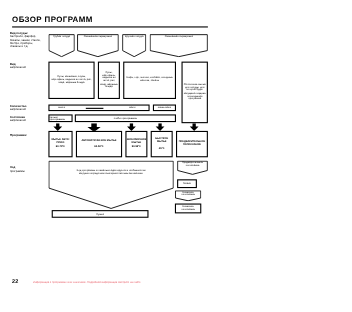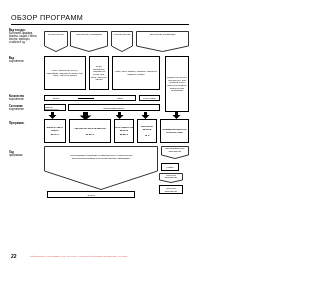--- a/index.html
+++ b/index.html
@@ -6,21 +6,21 @@
   body{
     width:200px;height:284px;background:#ffffff;
     font-family:"Liberation Sans", sans-serif;
     color:#000;overflow:hidden;position:relative;
   }
   .page{position:absolute;inset:0;}
 
   
   .title{
     position:absolute;left:11px;top:13px;
-    font-size:7.2px;font-weight:normal;letter-spacing:.35px;
+    font-size:7.2px;font-weight:bold;letter-spacing:.35px;
     white-space:nowrap;
   }
   .title-rule{
     position:absolute;left:11px;top:24px;width:178px;height:1px;background:#000;
   }
 
   
   .rowlabel{
     position:absolute;left:9px;
     font-size:2.6px;line-height:3.1px;font-weight:bold;

